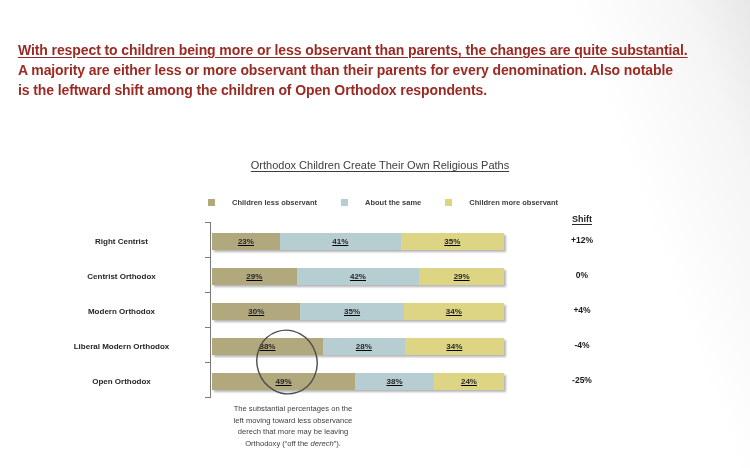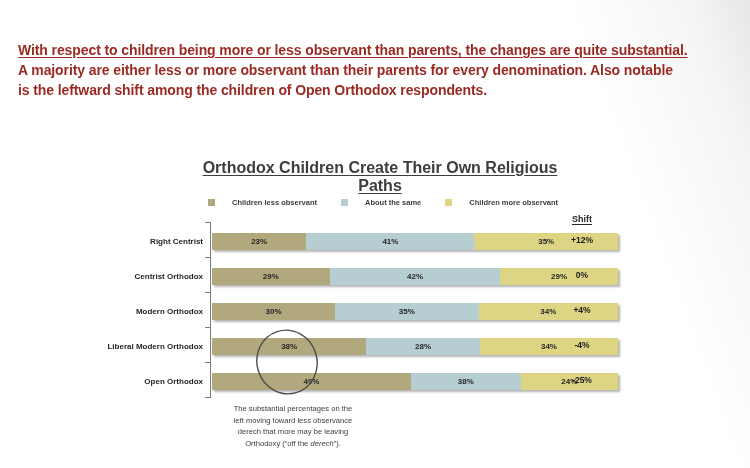--- a/index.html
+++ b/index.html
@@ -10,38 +10,38 @@
     background:linear-gradient(250deg,#e7e7e7 0%,#f5f5f5 7%,#ffffff 20%);
     overflow:hidden;
   }
   
   .headline{position:absolute;left:18px;top:40px;color:#9a2a23;font-weight:bold;
     font-size:14px;line-height:20px;letter-spacing:-0.1px;}
   .headline .hline{white-space:nowrap;}
   .headline .u{text-decoration:underline;text-underline-offset:2px;}
   
   .chart-title{position:absolute;left:190px;top:159px;width:380px;text-align:center;
-    font-size:16px;font-weight:bold;color:#3d3d3d;text-decoration:underline;text-underline-offset:2px;}
+    font-size:11px;font-weight:normal;color:#3d3d3d;text-decoration:underline;text-underline-offset:2px;}
   
   .legend{position:absolute;left:208px;top:198px;display:flex;gap:24px;}
   .legend-item{display:flex;align-items:center;gap:17px;font-size:7.5px;font-weight:bold;color:#3d3d3d;}
   .swatch{width:7px;height:7px;display:inline-block;}
   
   .shift-header{position:absolute;left:562px;top:214px;width:40px;text-align:center;
     font-size:9px;font-weight:bold;color:#262626;text-decoration:underline;text-underline-offset:2px;}
   .shift-val{position:absolute;left:562px;width:40px;text-align:center;
     font-size:8.5px;font-weight:bold;color:#1a1a1a;line-height:12px;}
   
   .axis{position:absolute;left:210px;top:222px;width:1px;height:176px;background:#7a7a7a;}
   .tick{position:absolute;left:205px;width:5px;height:1px;background:#7a7a7a;}
   
-  .row-label{position:absolute;left:40px;width:163px;text-align:right;
+  .row-label{position:absolute;left:40px;width:163px;text-align:center;
     font-size:8px;font-weight:bold;color:#262626;line-height:9px;}
-  .bar{position:absolute;left:212px;width:406px;height:17px;display:flex;
-    box-shadow:2px 2px 2px rgba(90,90,90,0.45);}
+  .bar{position:absolute;left:212px;width:292px;height:17px;display:flex;
+    box-shadow:2px 2px 2px rgba(90,90,90,0.45);text-decoration:underline;}
   .seg{display:flex;align-items:center;justify-content:center;
     font-size:8px;font-weight:bold;color:#262626;overflow:hidden;}
   
   .overlay{position:absolute;left:0;top:0;pointer-events:none;}
   .caption{position:absolute;left:208px;top:403px;width:170px;text-align:center;
     font-size:7.6px;color:#404040;line-height:11.6px;}
 </style>
 </head>
 <body>
 

